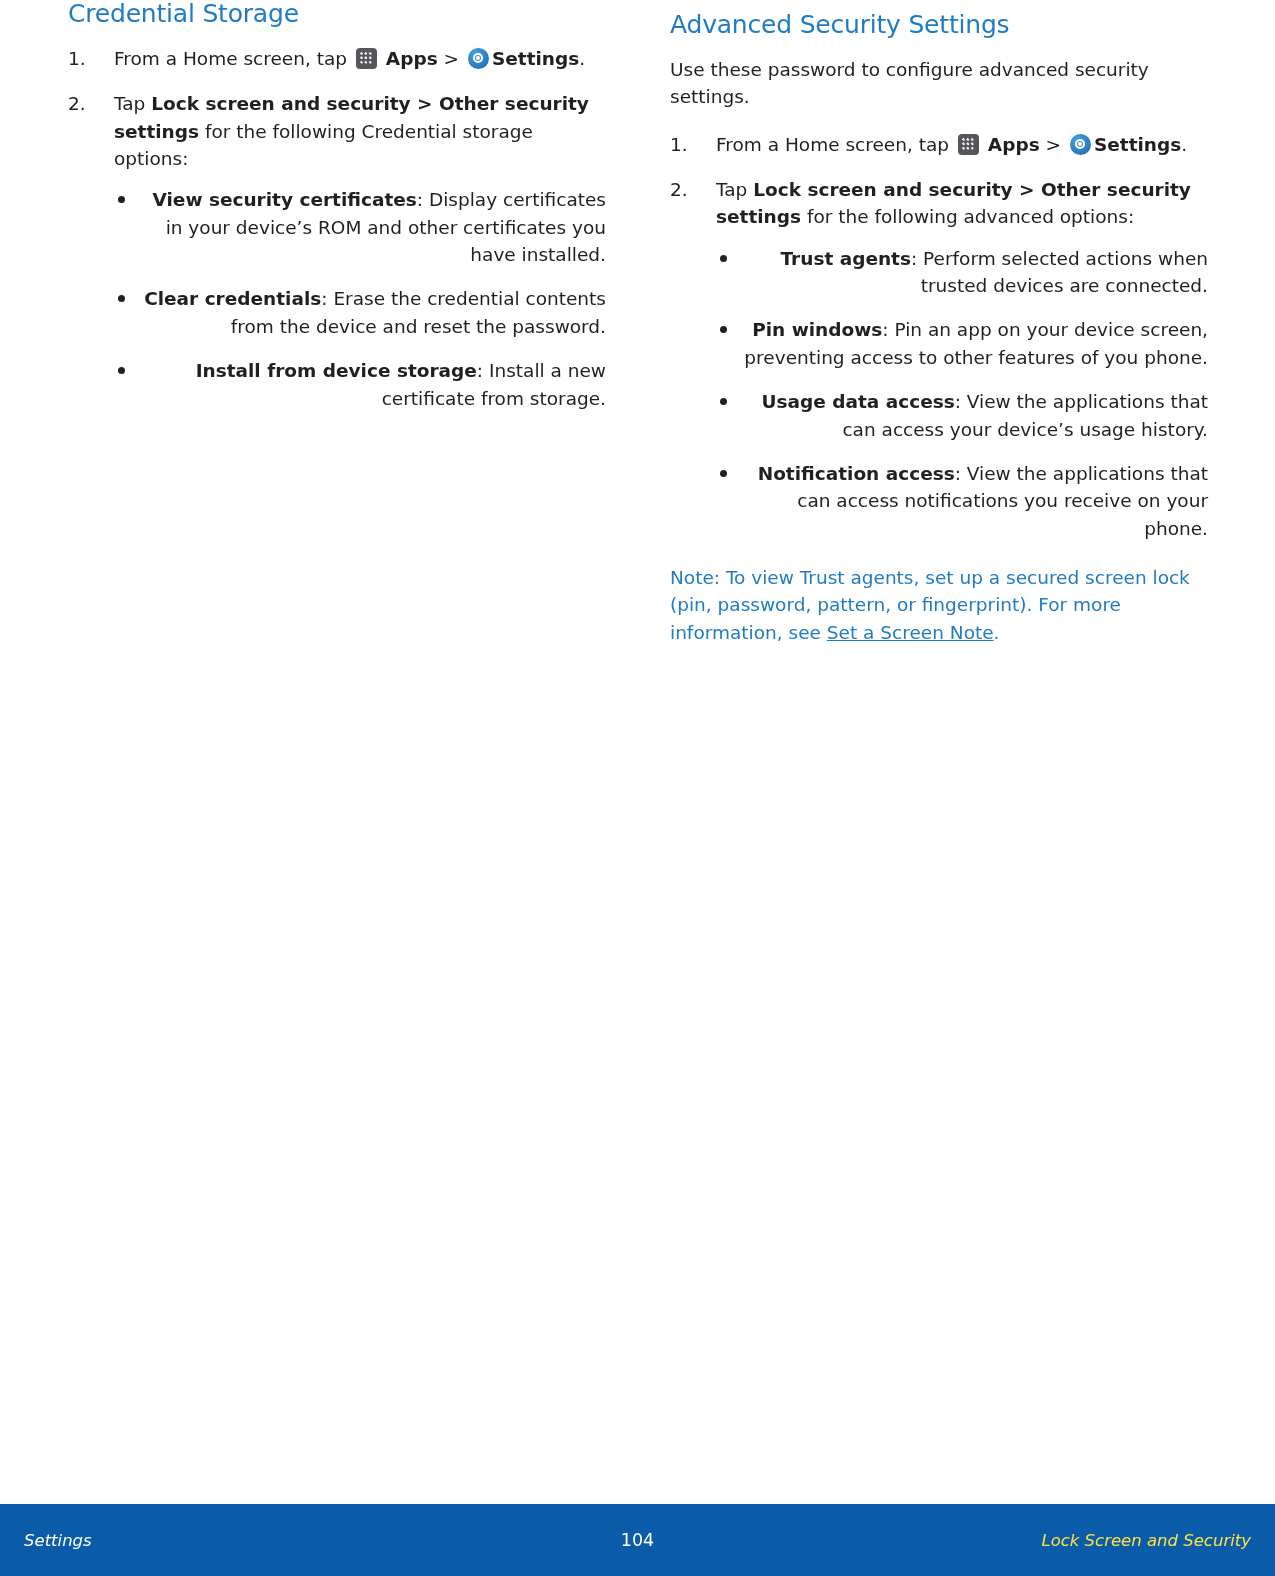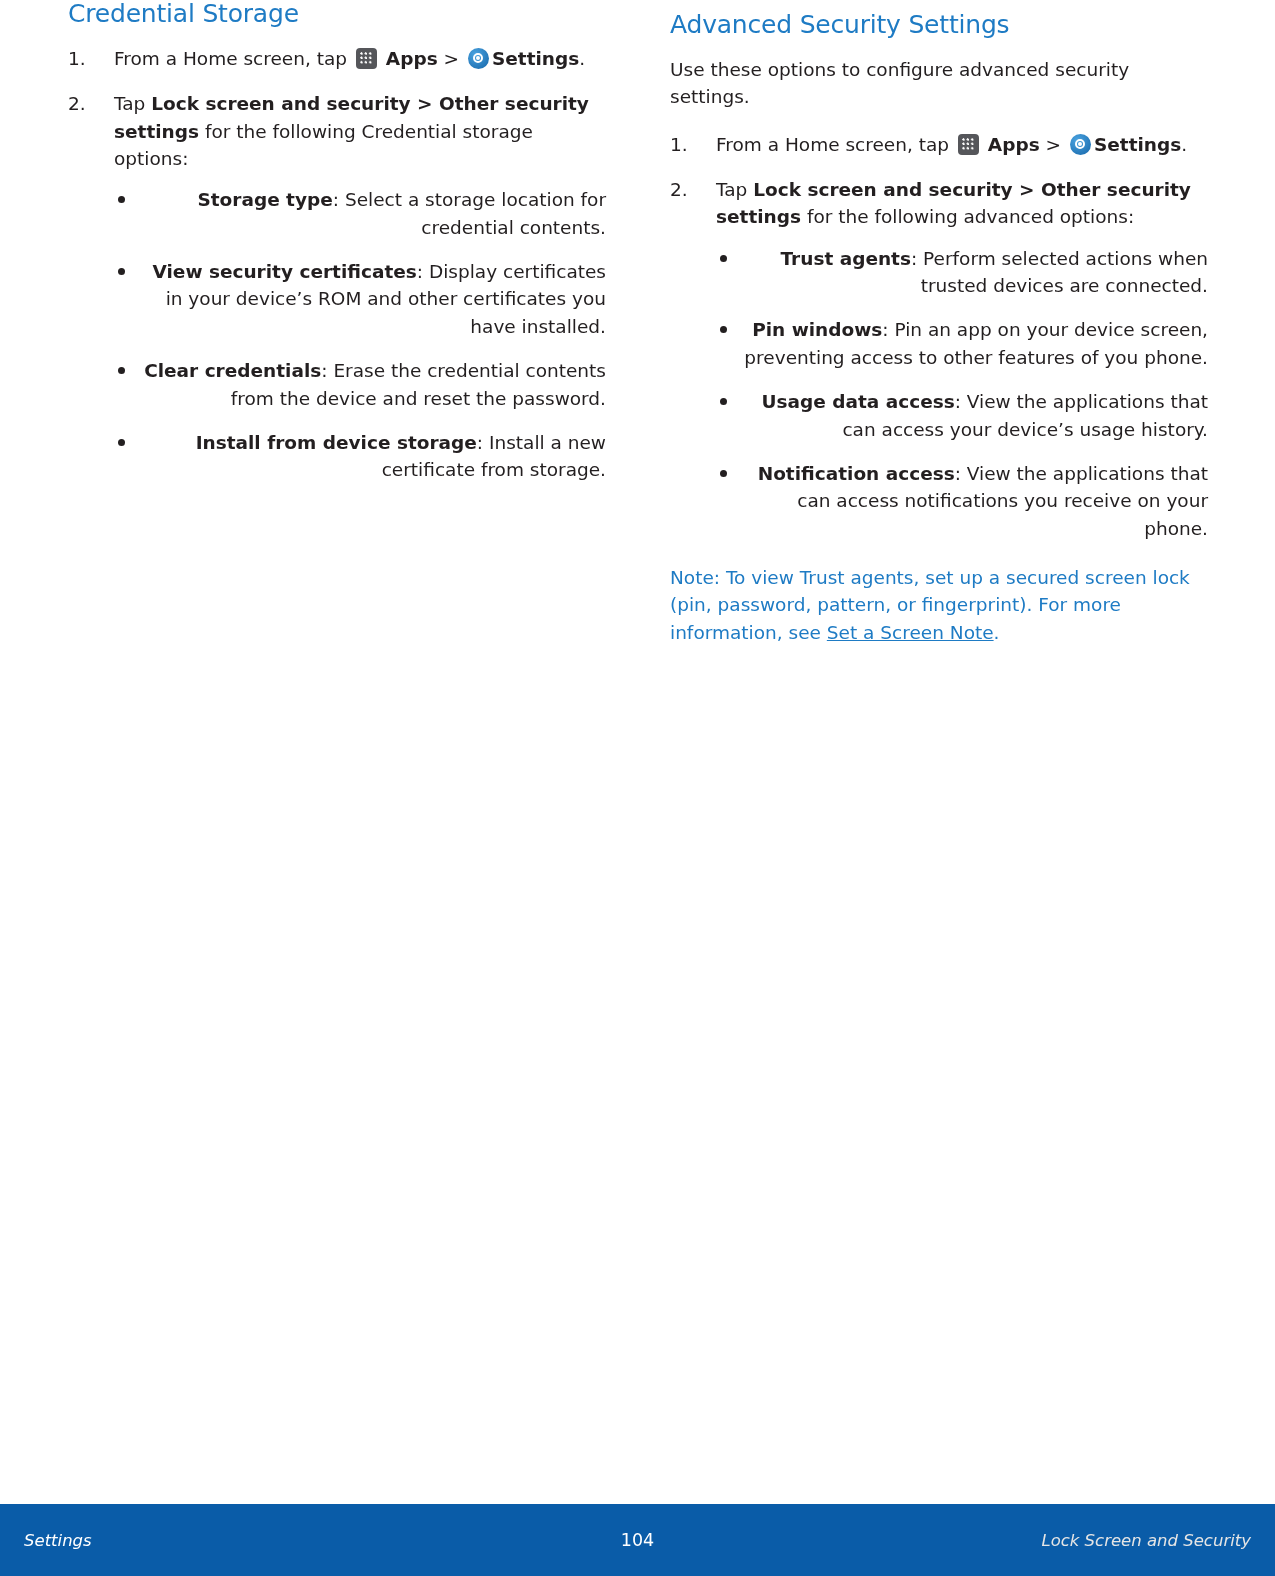--- a/index.html
+++ b/index.html
@@ -188,21 +188,21 @@
     font-size: 17.5px;
     color: #ffffff;
   }
   .footer-right {
     position: absolute;
     right: 24px;
     top: 50%;
     transform: translateY(-50%);
     font-size: 16.5px;
     font-style: italic;
-    color: #e5e5e5;
+    color: #fde047;
   }
   .col-left { padding-top: 0px; }
   .col-right { padding-top: 11px; }
 </style>
 </head>
 <body>
 
 <div class="page">
 
   <div class="columns">
@@ -221,40 +221,37 @@
           <span class="icon-settings"></span><b>Settings</b><span>.</span>
         </li>
         <li>
           <span class="num">2.</span>
           <span>Tap</span>
           <b>Lock screen and security &gt; Other security settings</b>
           <span>for the following Credential storage options:</span>
 
           <ul class="bullets">
             <li>
-              <b>Storage type</b><span>: Select a storage location for credential contents.</span>
-            </li>
-            <li>
               <b>View security certificates</b><span>: Display certificates in your device’s ROM and other certificates you have installed.</span>
             </li>
             <li>
               <b>Clear credentials</b><span>: Erase the credential contents from the device and reset the password.</span>
             </li>
             <li>
               <b>Install from device storage</b><span>: Install a new certificate from storage.</span>
             </li>
           </ul>
         </li>
       </ol>
     </div>
 
     <div class="col col-right">
       <h2 class="section-title">Advanced Security Settings</h2>
 
-      <p class="body">Use these options to configure advanced security settings.</p>
+      <p class="body">Use these password to configure advanced security settings.</p>
 
       <ol class="steps">
         <li>
           <span class="num">1.</span>
           <span>From a Home screen, tap</span>
           <span class="icon-apps"></span>
           <b>Apps</b>
           <span>&gt;</span>
           <span class="icon-settings"></span><b>Settings</b><span>.</span>
         </li>

